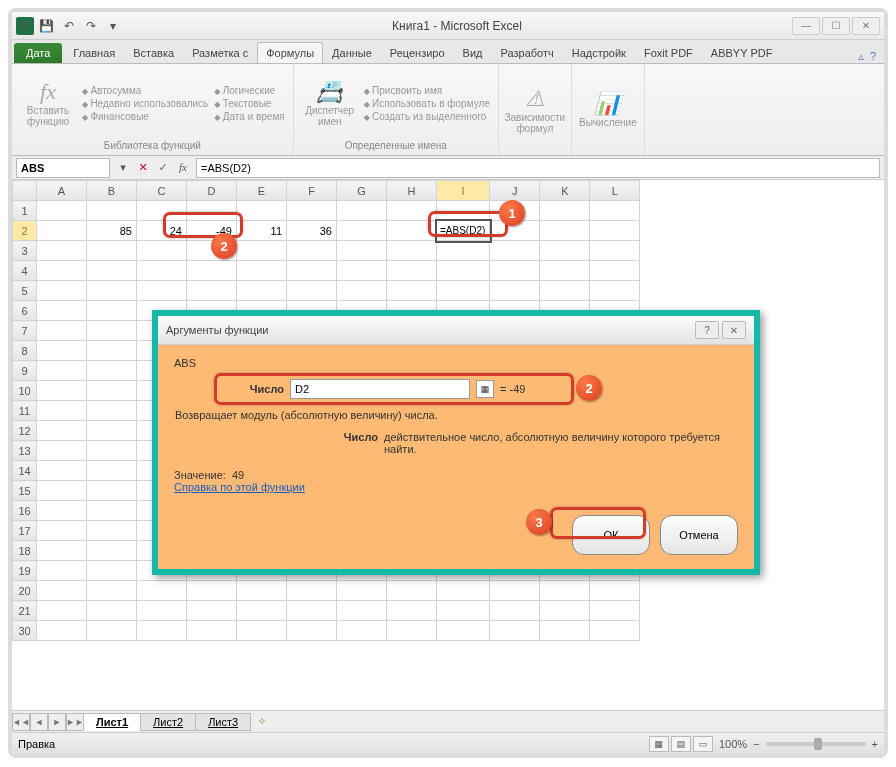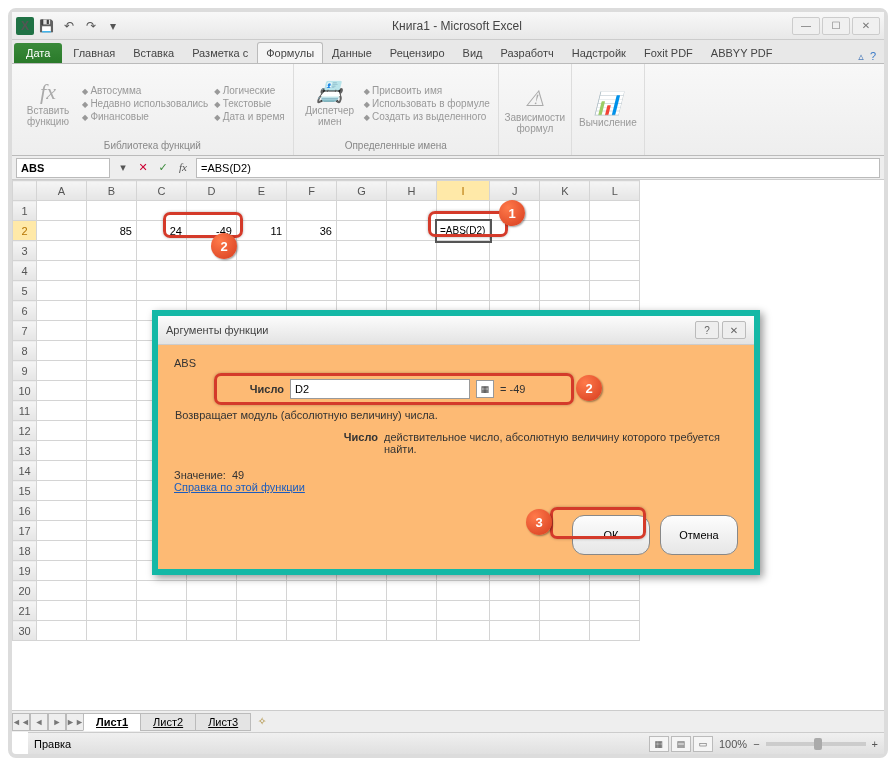--- a/index.html
+++ b/index.html
@@ -70,21 +70,21 @@
 .dialog button { width:78px; height:40px; border:1px solid #888; background:linear-gradient(#fdfdfd,#e6e6e6); border-radius:12px; font-size:11px; }
 
 .sheet-tabs { position:absolute; bottom:22px; left:0; right:0; height:22px; background:#eee; border-top:1px solid #ccc; display:flex; align-items:center; font-size:11px; }
 .sheet-tabs .nav { display:flex; gap:0; }
 .sheet-tabs .nav span { width:18px; height:18px; border:1px solid #bbb; display:flex; align-items:center; justify-content:center; color:#777; font-size:9px; }
 .sheet-tabs .stab { padding:2px 12px; border:1px solid #bbb; background:#fff; margin-left:-1px;text-decoration:underline; }
 .sheet-tabs .stab.active { background:#fff; font-weight:bold; border-bottom-color:#fff; }
 .sheet-tabs .stab.inactive { background:#e4e4e4; }
 .sheet-tabs .newtab { width:22px; text-align:center; color:#aa8833; }
 
-.statusbar { position:absolute; bottom:0; left:16px; right:0; height:22px; background:linear-gradient(#f0f0f0,#e0e0e0); border-top:1px solid #ccc; display:flex; align-items:center; font-size:11px; padding:0 6px;text-align:center; }
+.statusbar { position:absolute; bottom:0; left:0; right:0; height:22px; background:linear-gradient(#f0f0f0,#e0e0e0); border-top:1px solid #ccc; display:flex; align-items:center; font-size:11px; padding:0 6px;text-align:center; }
 .statusbar .zoom { margin-left:auto; display:flex; align-items:center; gap:6px; color:#555; }
 .statusbar .views span { width:20px; height:16px; border:1px solid #bbb; display:inline-flex; align-items:center; justify-content:center; margin-left:-1px; background:#f5f5f5; font-size:9px; }
 .slider { width:100px; height:4px; background:#ccc; position:relative; }
 .slider::after { content:""; position:absolute; left:48px; top:-4px; width:8px; height:12px; background:#aaa; border-radius:2px; }
 </style>
 </head>
 <body>
 
 <div class="outer">
   <div class="titlebar">

